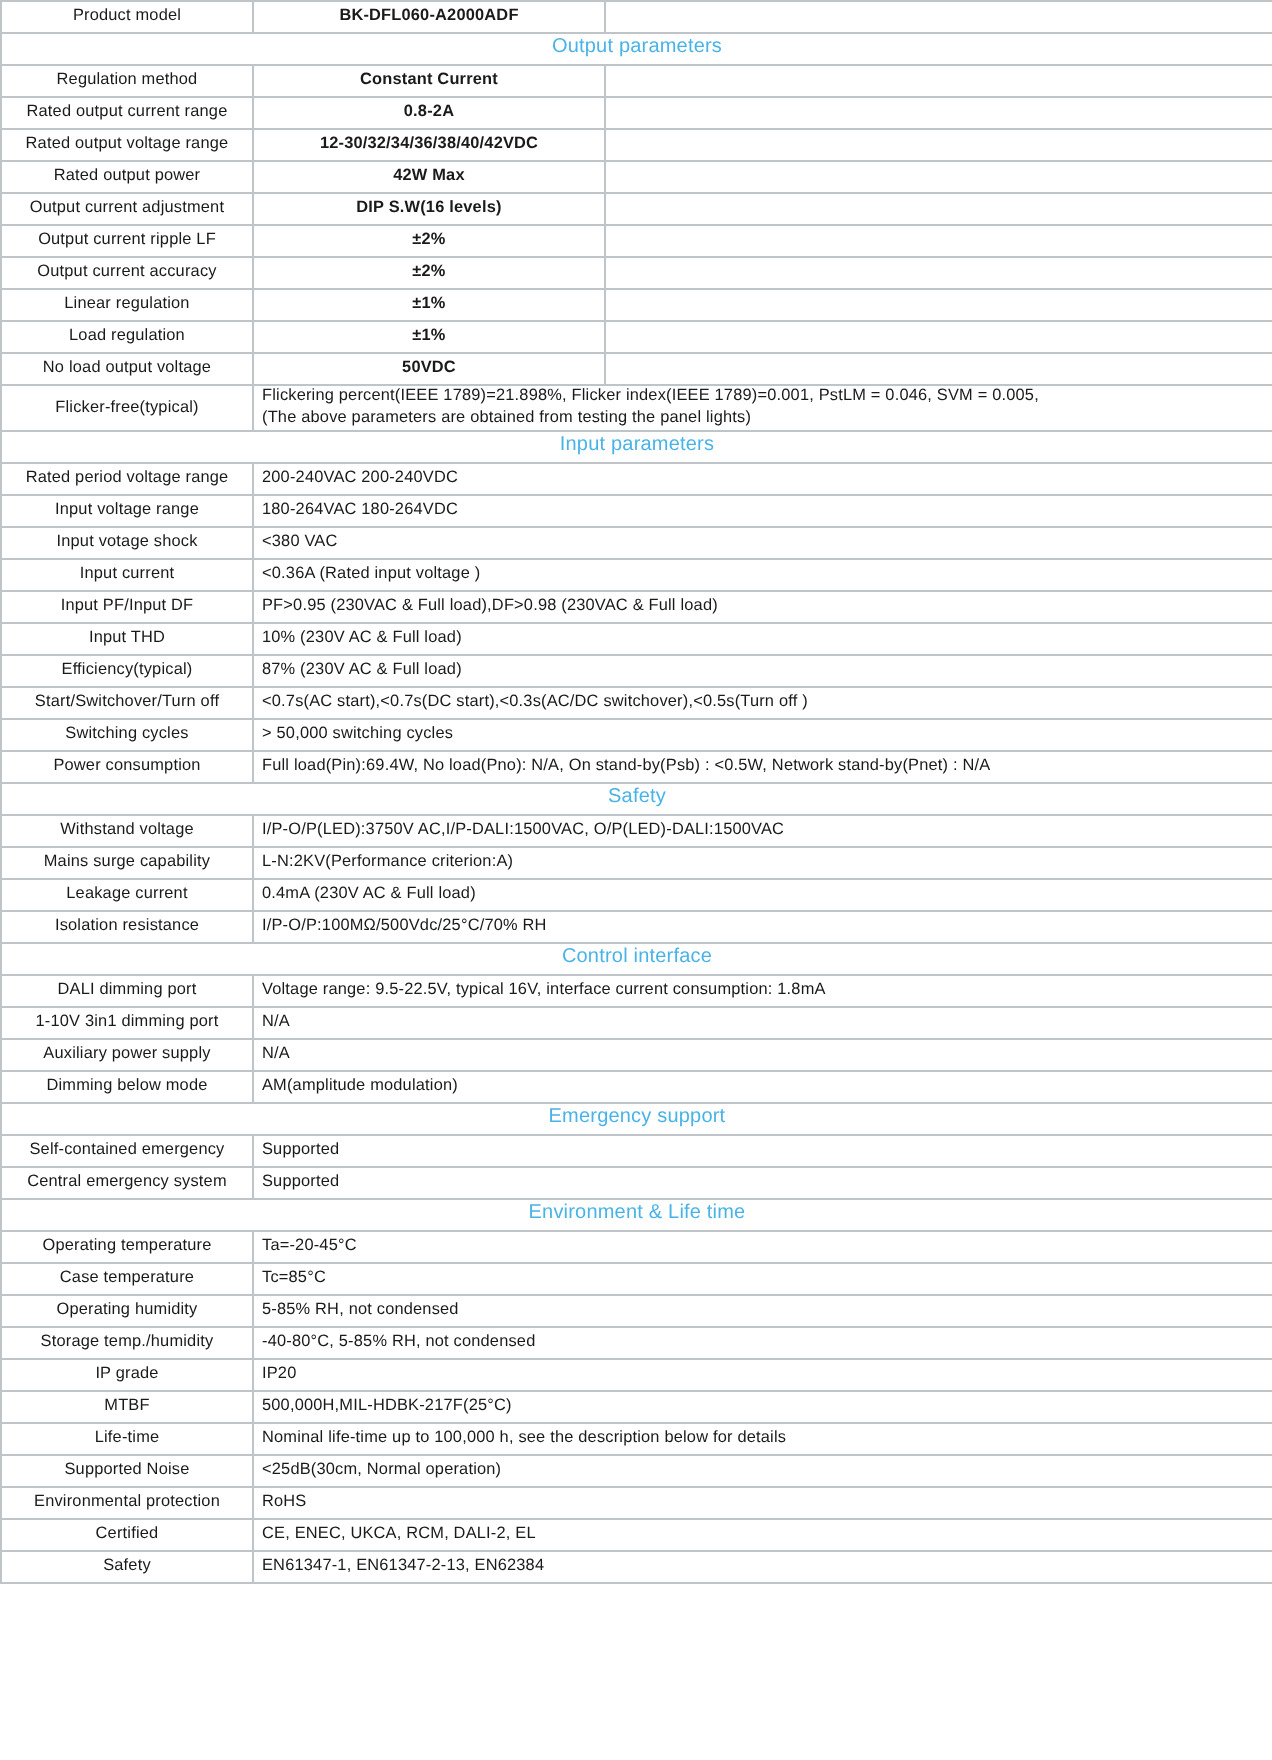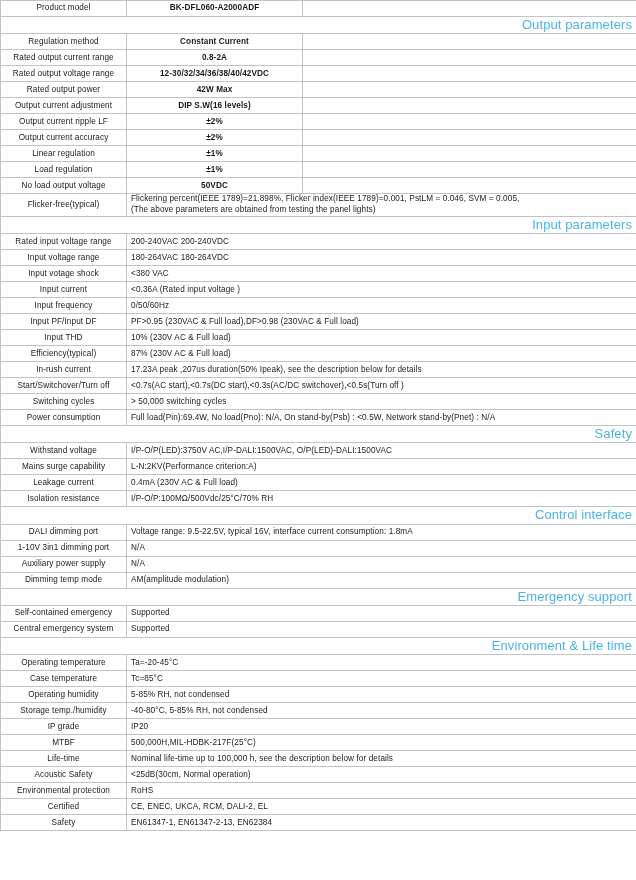--- a/index.html
+++ b/index.html
@@ -50,23 +50,23 @@
   }
   td.value-left {
     text-align: left;
     color: #1a1a1a;
   }
   td.blank {
     background: #ffffff;
   }
   tr.section-row td {
     color: #49b3e8;
-    text-align: right;
+    text-align: center;
     height: 15px;
-    font-size: 13px;
+    font-size: 10px;
   }
   td.multi {
     white-space: normal;
     height: 29px;
     padding-top: 1px;
     padding-bottom: 1px;
   }
   td.multi .line {
     display: block;
     line-height: 1.32;
@@ -151,56 +151,48 @@
         <span class="line">Flickering percent(IEEE 1789)=21.898%, Flicker index(IEEE 1789)=0.001, PstLM = 0.046, SVM = 0.005,</span>
         <span class="line">(The above parameters are obtained from testing the panel lights)</span>
       </td>
     </tr>
 
     <tr class="section-row">
       <td colspan="3">Input parameters</td>
     </tr>
 
     <tr>
-      <td class="label">Rated input voltage range</td>
+      <td class="label">Rated period voltage range</td>
       <td class="value-left" colspan="2">200-240VAC  200-240VDC</td>
     </tr>
     <tr>
       <td class="label">Input voltage range</td>
       <td class="value-left" colspan="2">180-264VAC  180-264VDC</td>
     </tr>
     <tr>
       <td class="label">Input votage shock</td>
       <td class="value-left" colspan="2">&lt;380 VAC</td>
     </tr>
     <tr>
       <td class="label">Input current</td>
       <td class="value-left" colspan="2">&lt;0.36A (Rated input voltage )</td>
     </tr>
     <tr>
-      <td class="label">Input frequency</td>
-      <td class="value-left" colspan="2">0/50/60Hz</td>
-    </tr>
-    <tr>
       <td class="label">Input PF/Input DF</td>
       <td class="value-left" colspan="2">PF&gt;0.95 (230VAC &amp; Full load),DF&gt;0.98 (230VAC &amp; Full load)</td>
     </tr>
     <tr>
       <td class="label">Input THD</td>
       <td class="value-left" colspan="2">10% (230V AC &amp; Full load)</td>
     </tr>
     <tr>
       <td class="label">Efficiency(typical)</td>
       <td class="value-left" colspan="2">87% (230V AC &amp; Full load)</td>
     </tr>
     <tr>
-      <td class="label">In-rush current</td>
-      <td class="value-left" colspan="2">17.23A peak ,207us duration(50% Ipeak), see the description below for details</td>
-    </tr>
-    <tr>
       <td class="label">Start/Switchover/Turn off</td>
       <td class="value-left" colspan="2">&lt;0.7s(AC start),&lt;0.7s(DC start),&lt;0.3s(AC/DC  switchover),&lt;0.5s(Turn off )</td>
     </tr>
     <tr>
       <td class="label">Switching cycles</td>
       <td class="value-left" colspan="2">&gt; 50,000 switching cycles</td>
     </tr>
     <tr>
       <td class="label">Power consumption</td>
       <td class="value-left" colspan="2">Full load(Pin):69.4W,  No load(Pno): N/A,  On stand-by(Psb) : &lt;0.5W,  Network stand-by(Pnet) : N/A</td>
@@ -237,21 +229,21 @@
     </tr>
     <tr>
       <td class="label">1-10V 3in1 dimming port</td>
       <td class="value-left" colspan="2">N/A</td>
     </tr>
     <tr>
       <td class="label">Auxiliary power supply</td>
       <td class="value-left" colspan="2">N/A</td>
     </tr>
     <tr>
-      <td class="label">Dimming temp mode</td>
+      <td class="label">Dimming below mode</td>
       <td class="value-left" colspan="2">AM(amplitude modulation)</td>
     </tr>
 
     <tr class="section-row">
       <td colspan="3">Emergency support</td>
     </tr>
 
     <tr>
       <td class="label">Self-contained emergency</td>
       <td class="value-left" colspan="2">Supported</td>
@@ -287,21 +279,21 @@
     </tr>
     <tr>
       <td class="label">MTBF</td>
       <td class="value-left" colspan="2">500,000H,MIL-HDBK-217F(25°C)</td>
     </tr>
     <tr>
       <td class="label">Life-time</td>
       <td class="value-left" colspan="2">Nominal life-time up to 100,000 h, see the description below for details</td>
     </tr>
     <tr>
-      <td class="label">Acoustic Safety</td>
+      <td class="label">Supported Noise</td>
       <td class="value-left" colspan="2">&lt;25dB(30cm, Normal operation)</td>
     </tr>
     <tr>
       <td class="label">Environmental protection</td>
       <td class="value-left" colspan="2">RoHS</td>
     </tr>
 
 
     <tr>
       <td class="label">Certified</td>

